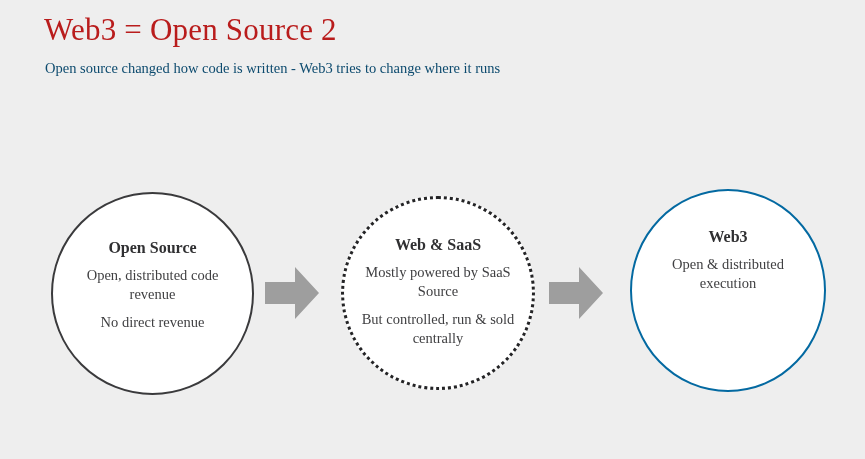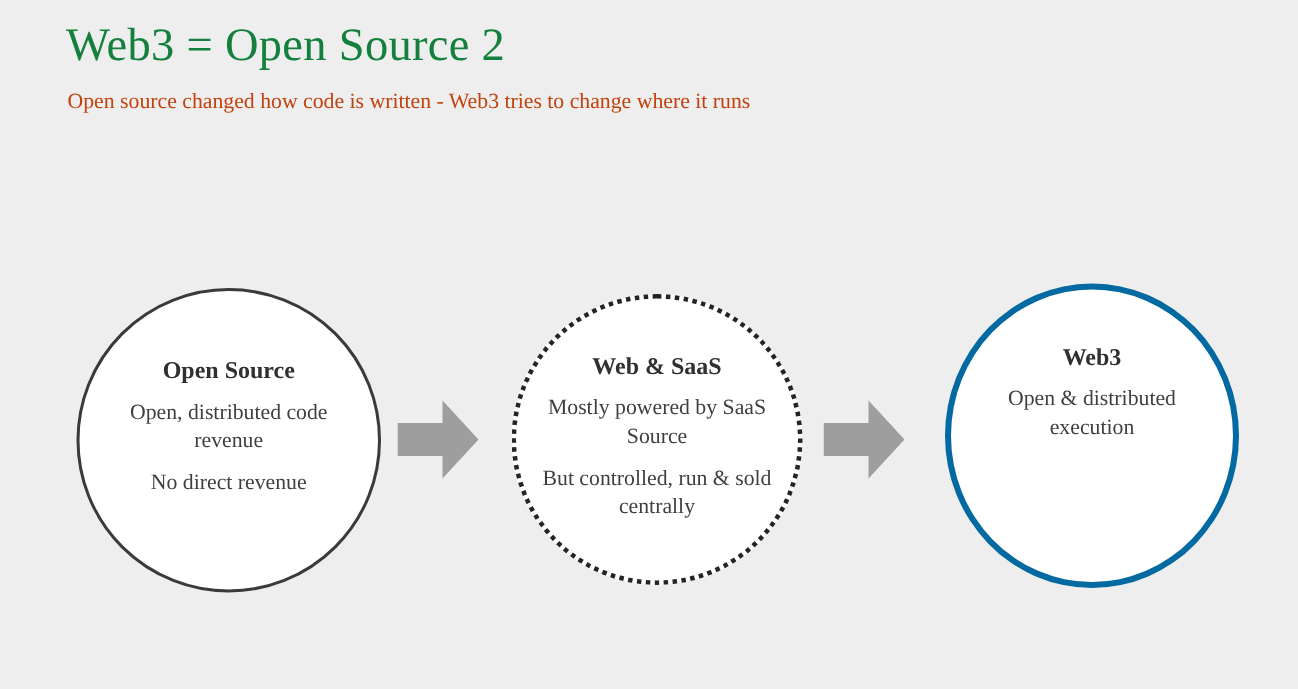--- a/index.html
+++ b/index.html
@@ -25,31 +25,31 @@
     position: absolute;
     left: 44px;
     top: 10px;
     width: 780px;
   }
   .title {
     font-family: "Liberation Serif", "DejaVu Serif", serif;
     font-size: 31px;
     font-weight: 400;
     line-height: 40px;
-    color: #15803d;
+    color: #b91c1c;
     letter-spacing: 0.2px;
     margin: 0;
     white-space: nowrap;
   }
   .subtitle {
     font-family: "Liberation Serif", "DejaVu Serif", serif;
     font-size: 14.5px;
     font-weight: 400;
     line-height: 20px;
-    color: #c2410c;
+    color: #0c4a6e;
     margin: 8px 0 0 1px;
     white-space: nowrap;
   }
 
   
   .diagram {
     position: absolute;
     left: 0;
     top: 0;
     width: 865px;
@@ -82,21 +82,21 @@
     width: 194px;
     height: 194px;
     border: 3px dotted #242426;
     padding-top: 36px;
   }
   .node-web3 {
     left: 630px;
     top: 189px;
     width: 196px;
     height: 203px;
-    border: 4px solid #0369a1;
+    border: 2px solid #0369a1;
     padding-top: 36px;
   }
 
   .node-title {
     font-family: "Liberation Serif", "DejaVu Serif", serif;
     font-size: 16px;
     font-weight: bold;
     line-height: 20px;
     color: #303032;
     margin: 0 0 8px 0;

